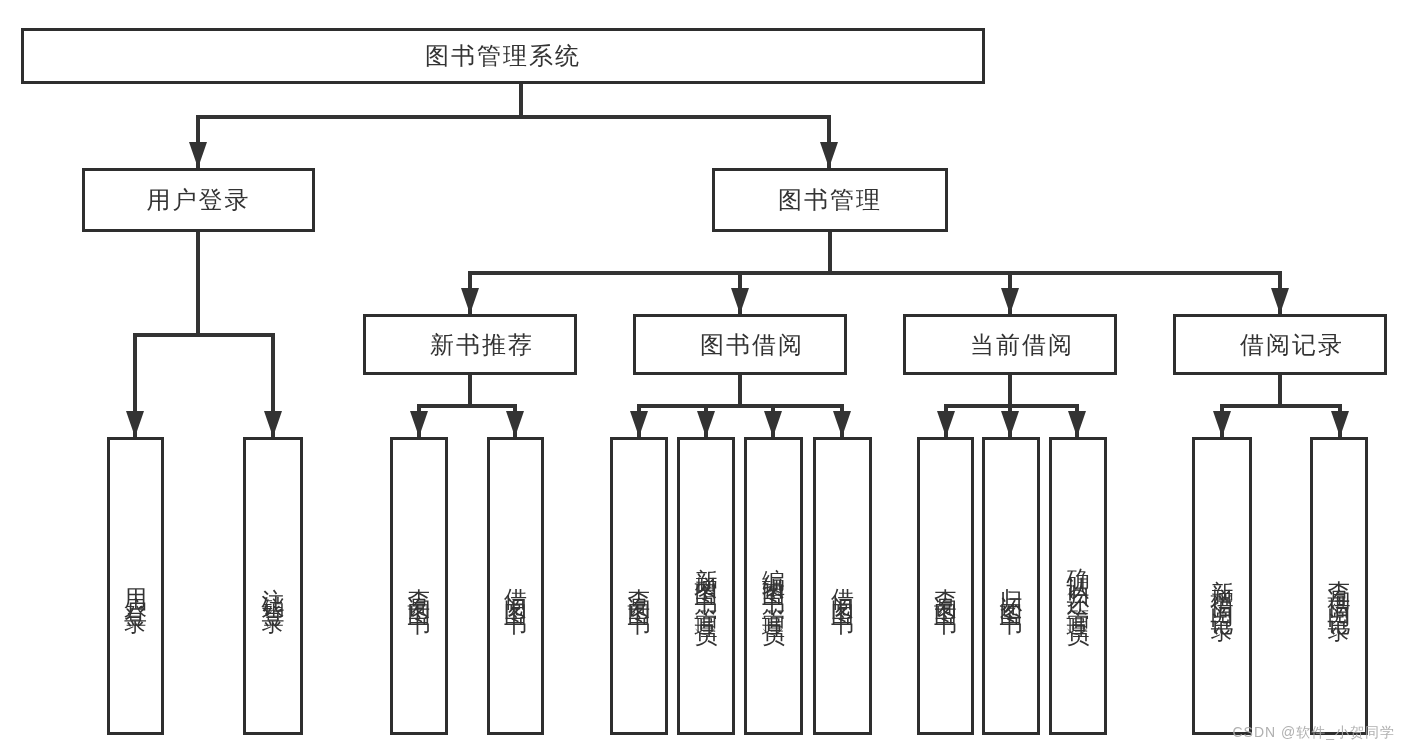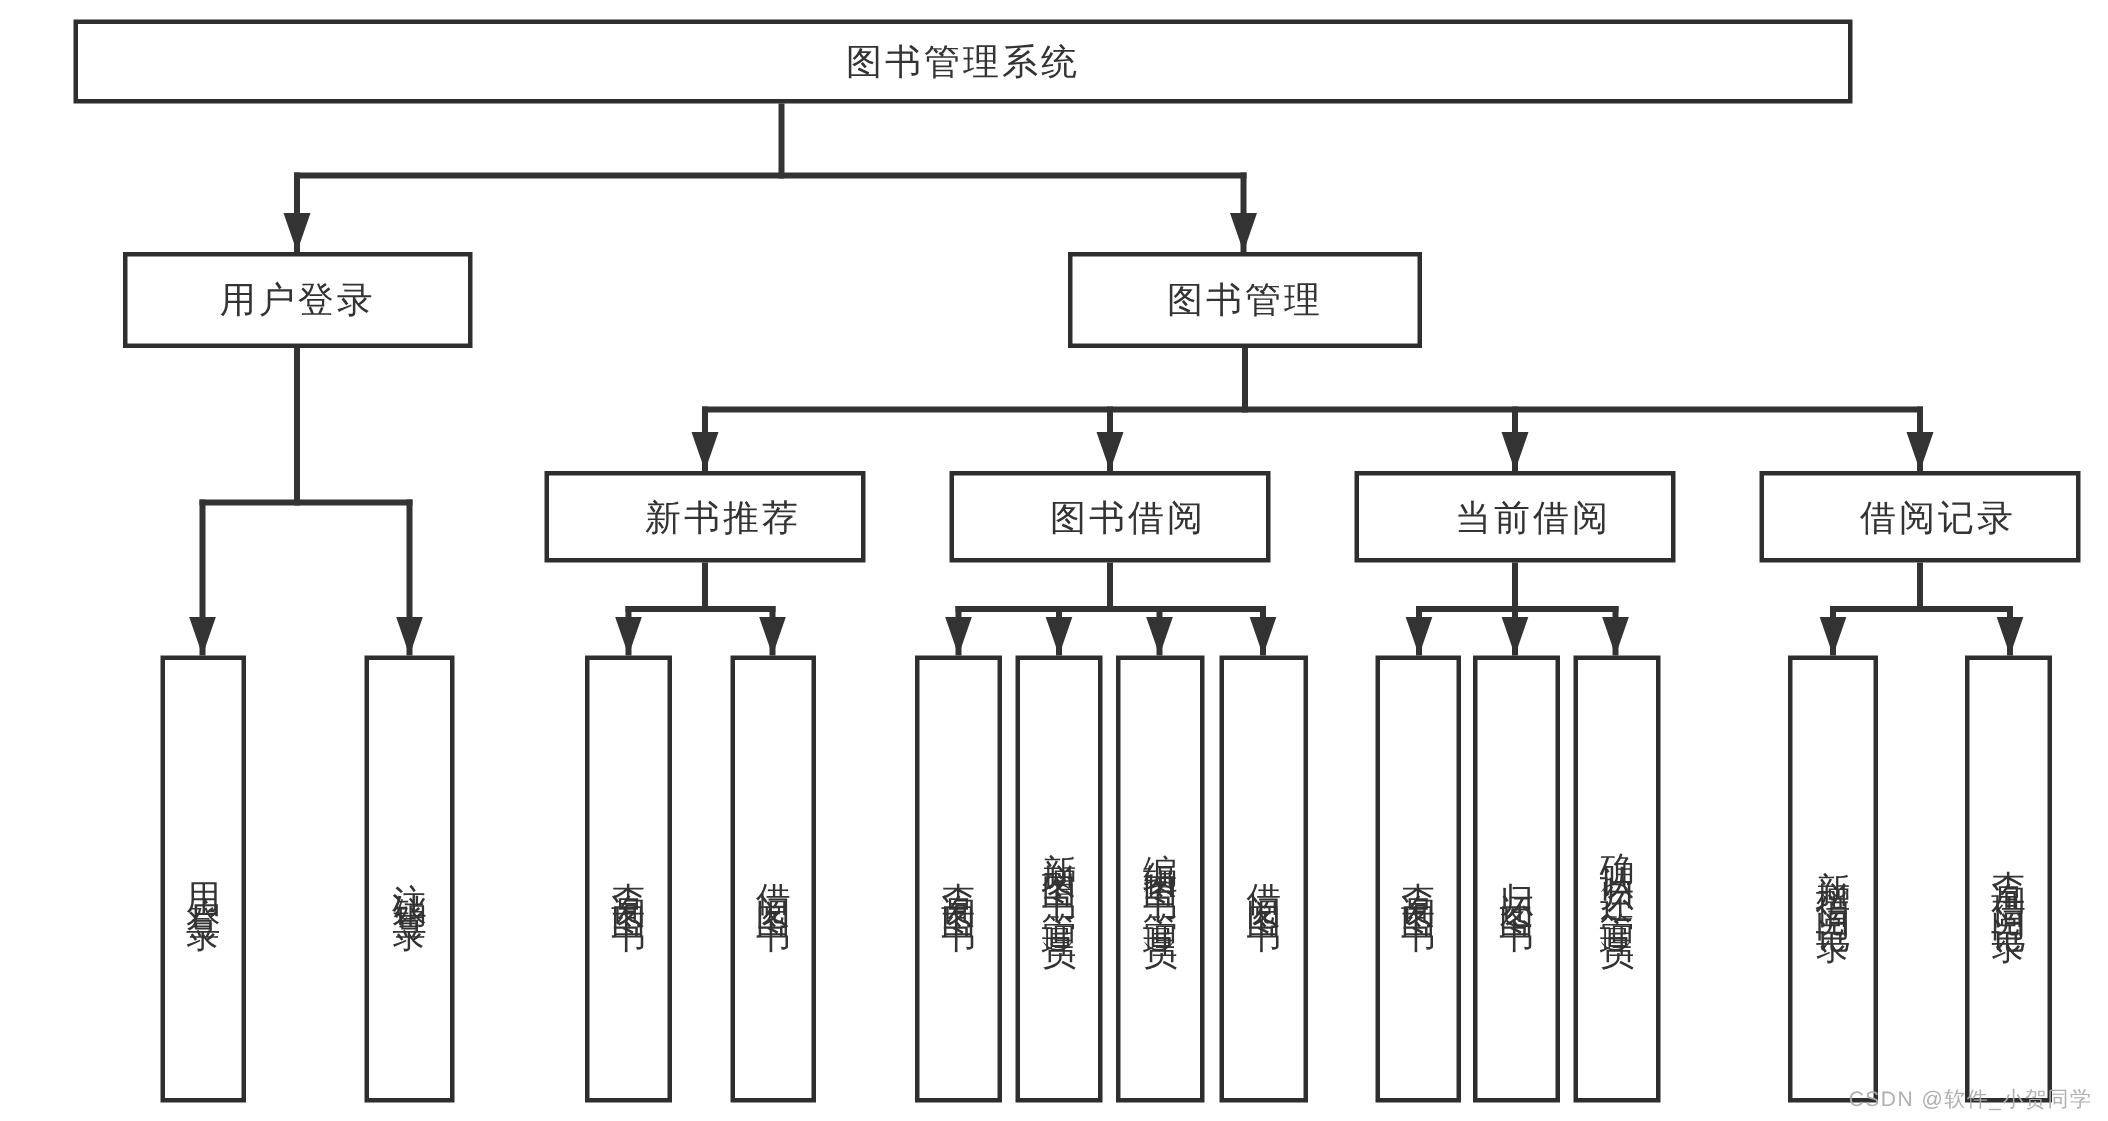--- a/index.html
+++ b/index.html
@@ -41,21 +41,21 @@
   }
   .vlabel {
     writing-mode: vertical-rl;
     text-orientation: mixed;
     font-size: 23px;
     letter-spacing: 8px;
     line-height: 1;
     color: #333333;
     white-space: nowrap;
   }
-  .root-box   { left: 21px;  top: 13px;  width: 1186px; height: 56px; margin-left: 28px; }
+  .root-box   { left: 21px;  top: 28px;  width: 964px; height: 56px; }
   .l2a        { left: 82px;  top: 168px; width: 233px;  height: 64px; }
   .l2b        { left: 712px; top: 168px; width: 236px;  height: 64px; }
   .l3         { top: 314px;  height: 61px; width: 214px; padding-left: 24px; }
   .l3a        { left: 363px;  }
   .l3b        { left: 633px;  }
   .l3c        { left: 903px;  }
   .l3d        { left: 1173px; }
   .leaf       { top: 437px; height: 298px; }
   .lf1  { left: 107px;  width: 57px; }
   .lf2  { left: 243px;  width: 60px; }

